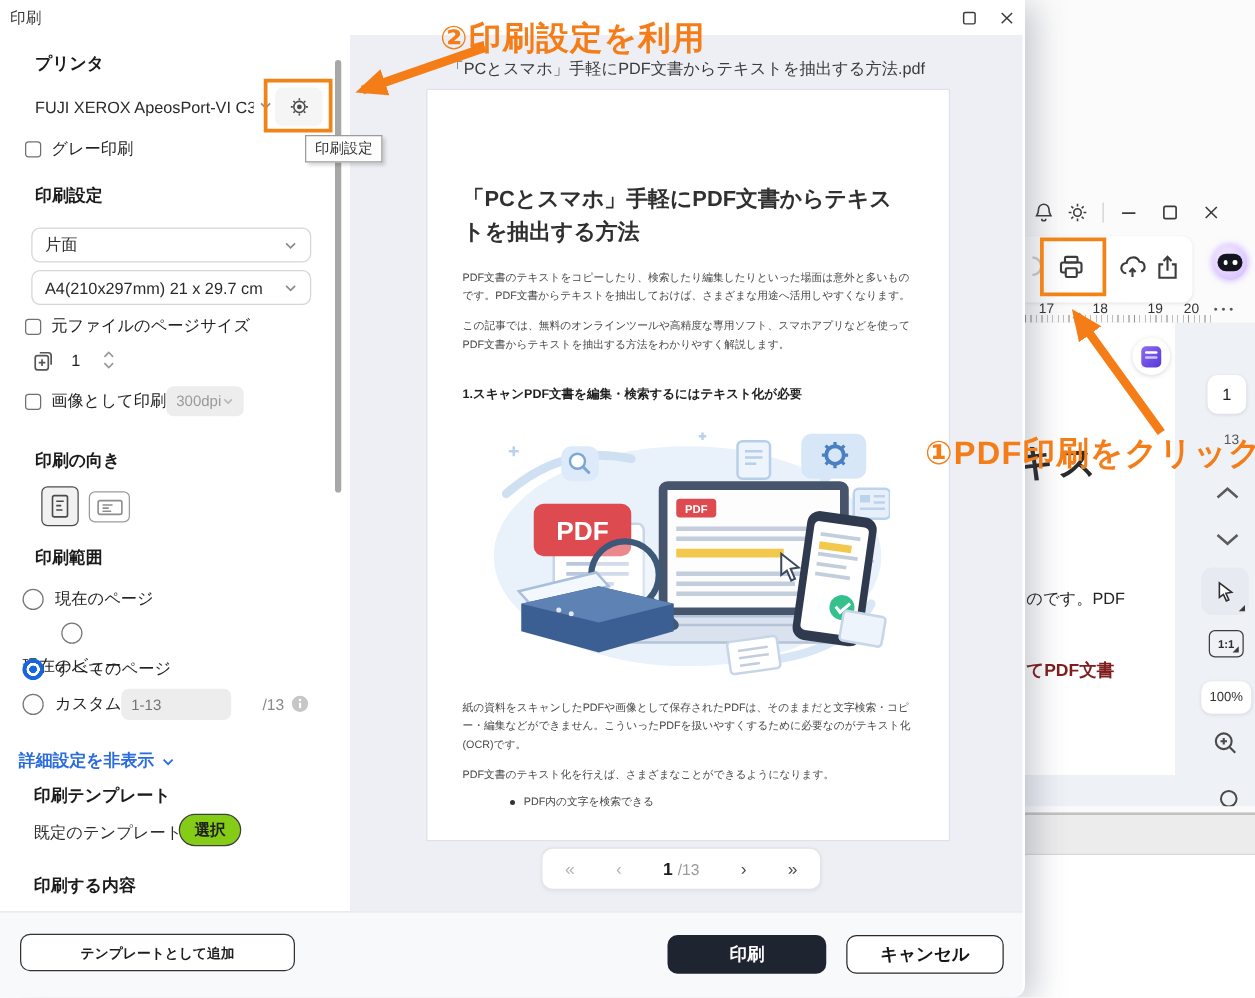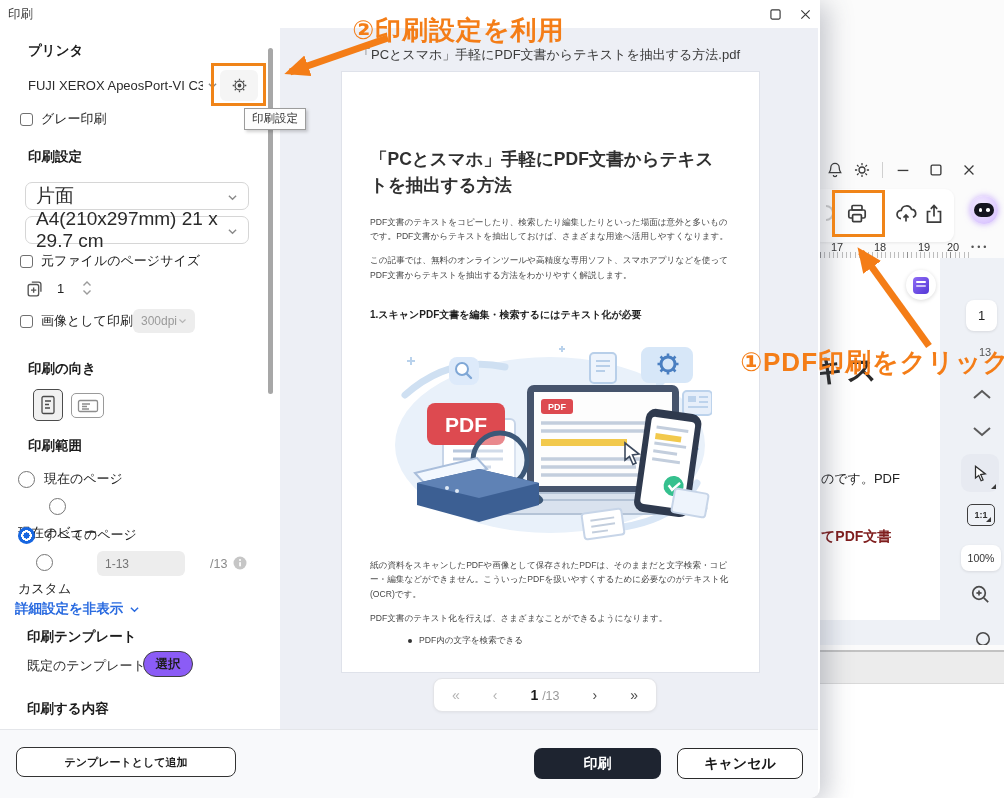--- a/index.html
+++ b/index.html
@@ -58,31 +58,31 @@
   .sec-label { font-size:13.5px; font-weight:700; color:#1b1b1b; }
   .printer-row { left:28px; top:76px; width:190px; display:flex; align-items:center; }
   .printer-name { font-size:13px; color:#2b2b2b; white-space:nowrap; overflow:hidden; max-width:175px; }
   .gear-btn { left:220px; top:70px; width:38px; height:31px; background:#f5f5f5; border-radius:6px; display:flex; align-items:center; justify-content:center; }
   .hl-box { border:3px solid #f08418; z-index:21; }
   .hl-gear { left:211px; top:63px; width:55px; height:43px; }
   .hl-printer { left:832px; top:190px; width:53px; height:47px; }
   .tooltip { left:244px; top:108px; background:#fdfdfd; border:1px solid #9c9c9c; box-shadow:2px 2px 3px rgba(0,0,0,.18); font-size:11.5px; color:#333; padding:2px 7px 3px; z-index:15; }
   .cb { width:13px; height:13px; border:1.6px solid #707070; border-radius:3px; background:#fff; flex:none; }
   .cb-row { display:flex; align-items:center; gap:8px; font-size:13px; color:#222; }
-  .select { width:224px; height:28px; border:1px solid #d6d6d6; border-radius:7px; background:#fff; display:flex; align-items:center; padding:0 10px; font-size:19px; color:#2a2a2a; justify-content:space-between; }
+  .select { width:224px; height:28px; border:1px solid #d6d6d6; border-radius:7px; background:#fff; display:flex; align-items:center; padding:0 10px; font-size:13px; color:#2a2a2a; justify-content:space-between; }
   .mini-input { background:#ededed; border-radius:6px; color:#9a9a9a; font-size:12px; display:flex; align-items:center; padding:0 8px; justify-content:space-between; }
   .stepper { display:flex; flex-direction:column; gap:2px; justify-content:center; }
   .orient-btn { border-radius:5px; display:flex; align-items:center; justify-content:center; position:absolute; }
   .orient-p { left:33px; top:389px; width:30px; height:32px; border:1.6px solid #4c4c4c; background:#f1f1f1; }
   .orient-l { left:71px; top:393px; width:33px; height:25px; border:1.4px solid #9a9a9a; background:#fff; }
   .radio-row { display:flex; align-items:center; gap:9px; font-size:13px; color:#222; left:18px; position:absolute; }
   .radio { width:17px; height:17px; border-radius:50%; border:1.6px solid #767676; background:#fff; flex:none; }
   .radio.sel { border:none; background:radial-gradient(circle,#1766e0 0 3px,#ffffff 3.2px 5.2px,#1766e0 5.4px 100%); }
   .adv-link { left:15px; top:600px; color:#2a6be0; font-size:13.5px; font-weight:600; display:flex; align-items:center; gap:6px; }
-  .select-btn { left:143px; top:651px; width:50px; height:26px; border:1.3px solid #3f3f3f; border-radius:14px; background:#8b5cf6; display:flex; align-items:center; justify-content:center; font-size:12.5px; font-weight:600; color:#1f1f1f; }
+  .select-btn { left:143px; top:651px; width:50px; height:26px; border:1.3px solid #3f3f3f; border-radius:14px; background:#84cc16; display:flex; align-items:center; justify-content:center; font-size:12.5px; font-weight:600; color:#1f1f1f; }
   .scrollbar { left:268px; top:48px; width:5px; height:346px; background:#a7a7a7; border-radius:3px; z-index:12; }
 
   .preview { left:280px; top:28px; width:538px; height:701px; background:#edeff5; }
   .doc-title { left:0; top:18px; width:100%; text-align:center; font-size:13px; color:#3b3b3b; }
   .page { left:62px; top:44px; width:417px; height:600px; background:#fff; box-shadow:0 0 0 1px #dfe2ea; padding:0 28px; overflow:hidden; }
   .pg-h1 { margin-top:74px; font-size:17.5px; font-weight:600; line-height:1.5; color:#303030; }
   .pg-p { font-size:8.6px; line-height:1.72; color:#474747; }
   .p1 { margin-top:16px; } .p2 { margin-top:9px; }
   .pg-h2 { margin-top:25px; font-size:10px; font-weight:700; color:#1f1f1f; }
   .illus { margin:11px 17px 0; width:325px; height:208px; }
@@ -327,21 +327,21 @@
     <span>現在のページ</span>
   </div>
   <div class="radio-row" style="top:498px;flex-direction:column;">
     <span class="radio"></span>
     <span>現在のビュー</span>
   </div>
   <div class="radio-row" style="top:526px;">
     <span class="radio sel"></span>
     <span>すべてのページ</span>
   </div>
-  <div class="radio-row" style="top:554px;flex-direction:column;">
+  <div class="radio-row" style="top:554px;">
     <span class="radio"></span>
     <span>カスタム</span>
   </div>
   <input class="abs mini-input" style="left: 97px; top: 551px; width: 88px; height: 25px; border: none;" placeholder="1-13">
   <span class="abs" style="left:210px; top:557px; font-size:12.5px; color:#8a8a8a;">/13</span>
   <span class="abs" style="left:233px; top:556px;">
     <svg width="14" height="14" viewBox="0 0 14 14">
         <circle cx="7" cy="7" r="6.5" fill="#c6c6c6"></circle>
         <rect x="6.2" y="6" width="1.7" height="4.6" rx="0.8" fill="#fff"></rect>
         <circle cx="7" cy="3.9" r="1" fill="#fff"></circle>

